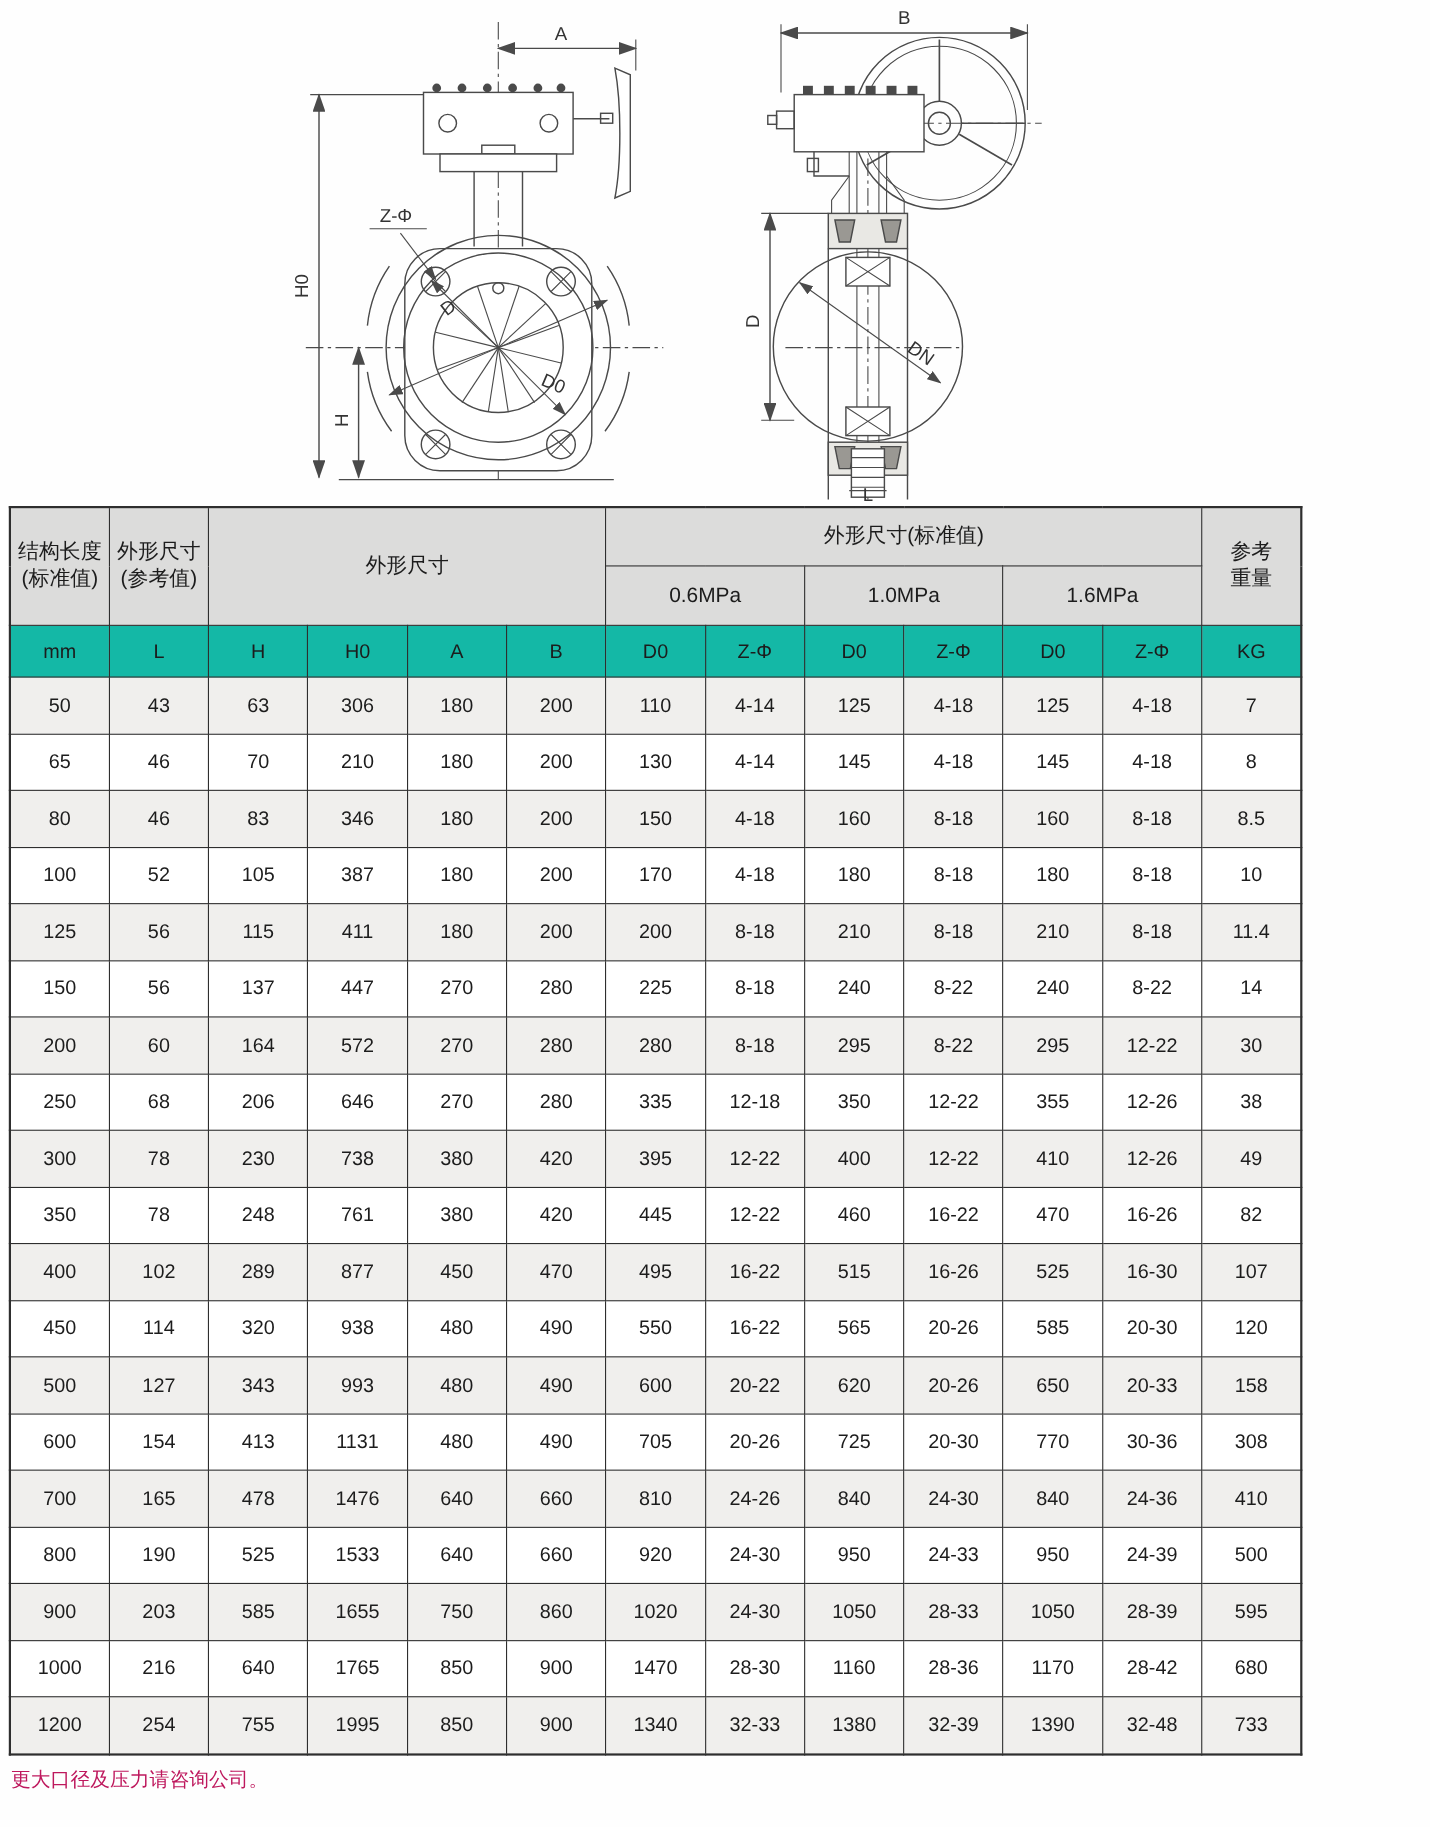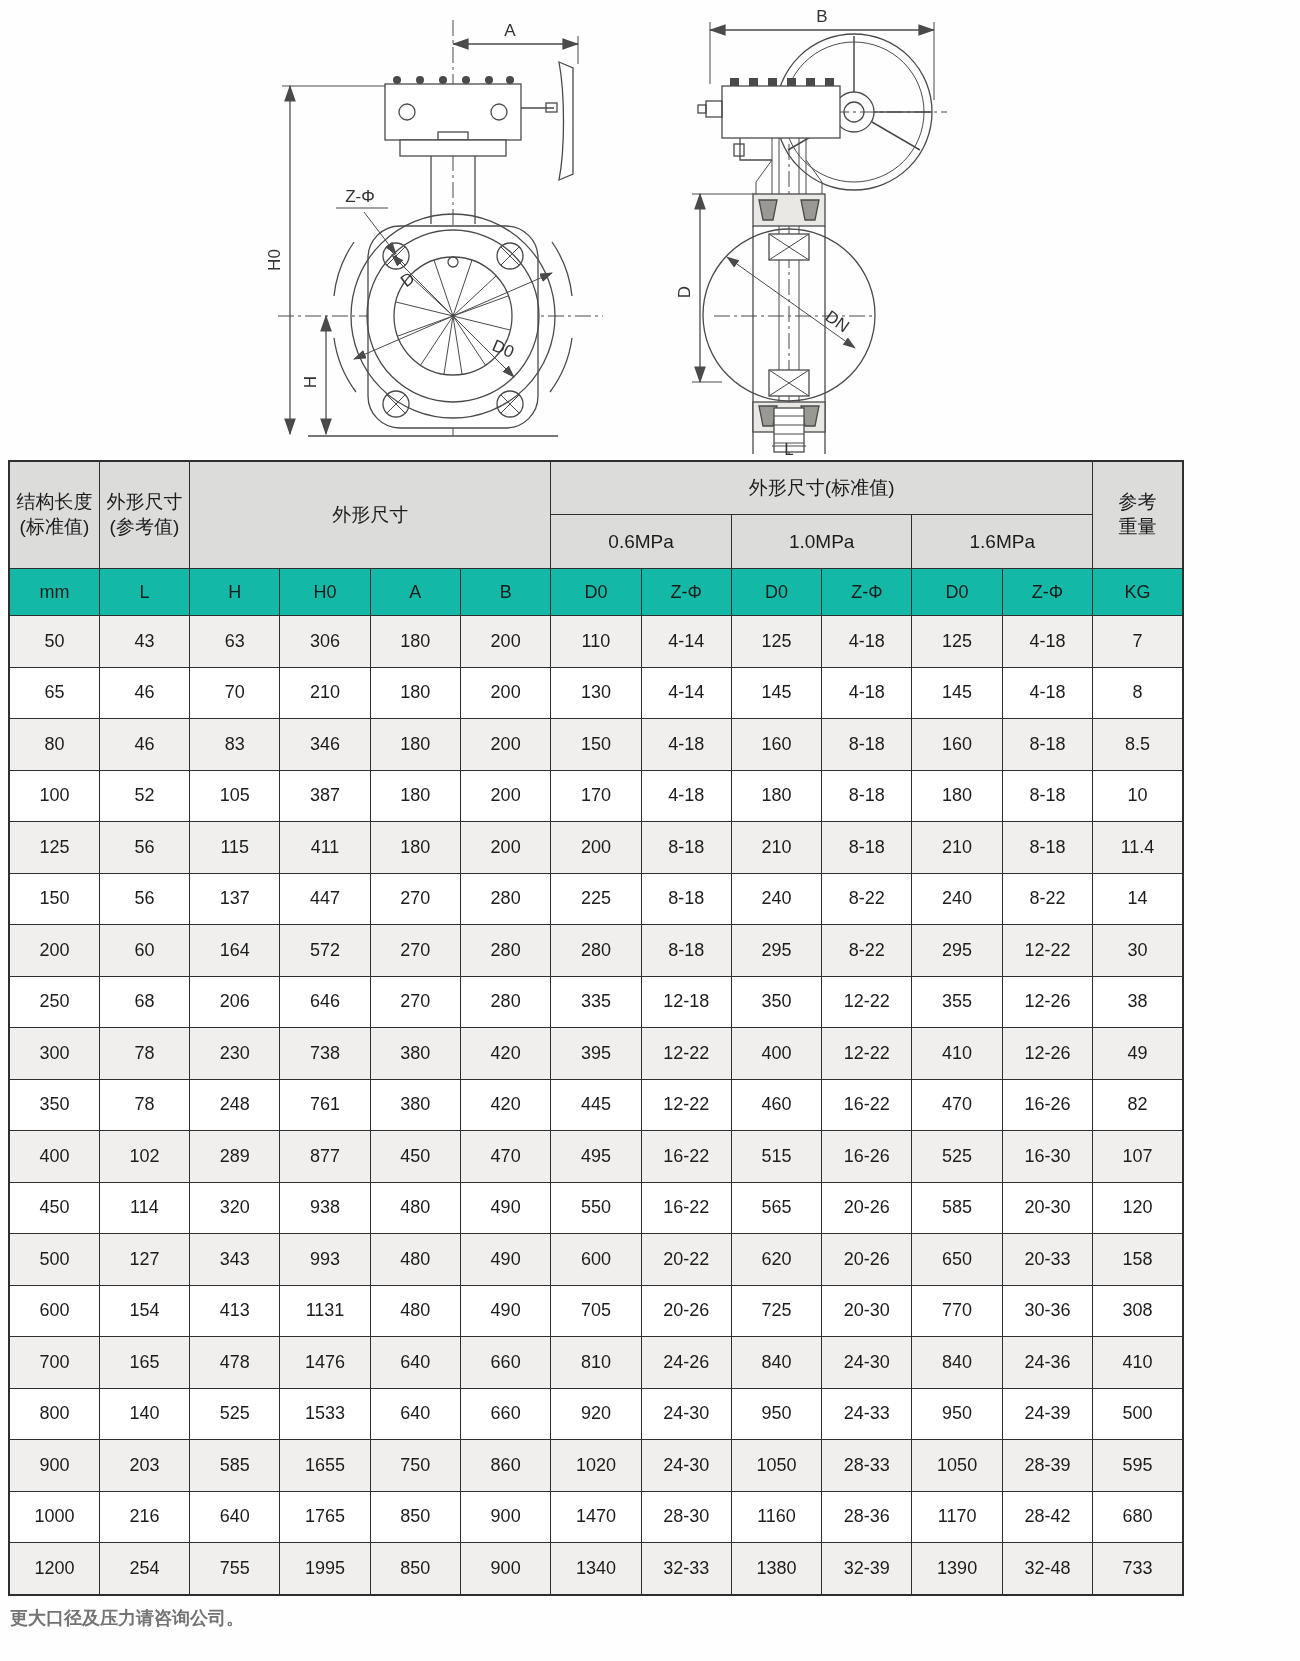--- a/index.html
+++ b/index.html
@@ -41,22 +41,21 @@
   }
   tr.h1 th{background:#dcdcdb;font-size:19px;height:52px;line-height:1.3;}
   tr.h2 th{background:#dcdcdb;font-size:19px;height:53px;text-align:center;}
   tr.units th{background:#14b8a6;font-size:18px;height:46px;}
   tbody td{font-size:18px;height:50.5px;background:#ffffff;}
   tbody tr:nth-child(odd) td{background:#f0efed;}
 
   .footer-note{
     margin:10px 10px 0 10px;
     font-size:18px;
-    color:#737373;
-    font-weight:bold;
+    color:#be185d;
   }
 </style>
 </head>
 <body>
 
 <div class="page">
 
   <div class="drawings">
 
     <svg width="450" height="440" viewBox="0 0 450 440">
@@ -508,21 +507,21 @@
           <td>810</td>
           <td>24-26</td>
           <td>840</td>
           <td>24-30</td>
           <td>840</td>
           <td>24-36</td>
           <td>410</td>
         </tr>
         <tr>
           <td>800</td>
-          <td>140</td>
+          <td>190</td>
           <td>525</td>
           <td>1533</td>
           <td>640</td>
           <td>660</td>
           <td>920</td>
           <td>24-30</td>
           <td>950</td>
           <td>24-33</td>
           <td>950</td>
           <td>24-39</td>

